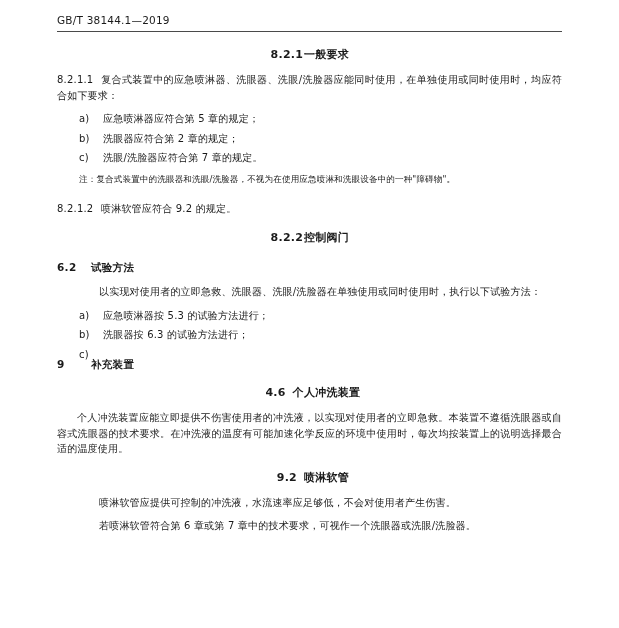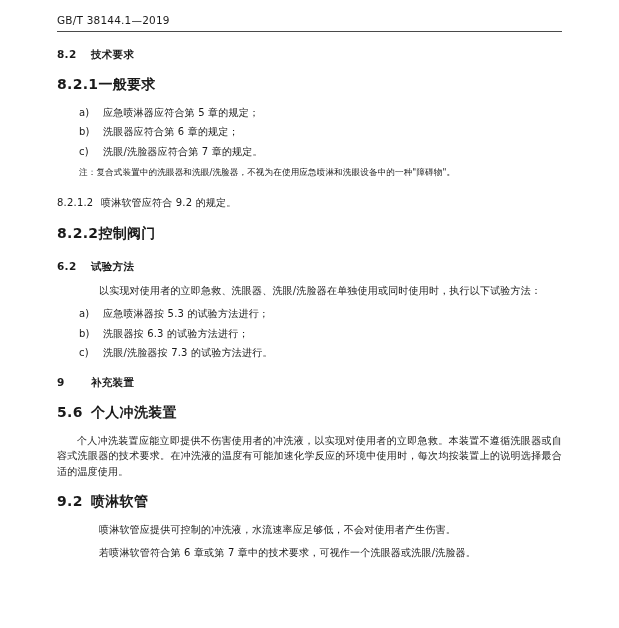--- a/index.html
+++ b/index.html
@@ -38,24 +38,25 @@
     font-size: 10px;
     line-height: 1.55;
   }
   .h2 {
     font-size: 10.5px;
     font-weight: bold;
     margin: 13px 0 9px 0;
     letter-spacing: 0.3px;
   }
   .h3 {
-    font-size: 14px;
+    font-size: 11px;
     font-weight: bold;
     margin: 12px 0 9px 0;
     letter-spacing: 0.3px;
+    text-align: center;
   }
   .h2 .num, .h3 .num {
     display: inline-block;
     min-width: 34px;
   }
   .para {
     margin: 8px 0;
     text-align: justify;
     text-justify: inter-ideograph;
     letter-spacing: 0.2px;
@@ -111,37 +112,37 @@
 </head>
 <body>
 
 <div class="page">
 
   <div class="header">GB/T 38144.1—2019</div>
   <hr class="rule">
 
   <div class="body-col">
 
-    <div class="h2">
-      <span class="num">8.2</span><span>技术要求</span>
-    </div>
 
     <div class="h3">
       <span class="num">8.2.1</span><span>一般要求</span>
     </div>
 
+    <div class="numpara">
+      <span class="num">8.2.1.1</span><span>复合式装置中的应急喷淋器、洗眼器、洗眼/洗脸器应能同时使用，在单独使用或同时使用时，均应符合如下要求：</span>
+    </div>
 
     <ul class="list">
       <li>
         <span class="lbl">a)</span>
         <span>应急喷淋器应符合第 5 章的规定；</span>
       </li>
       <li>
         <span class="lbl">b)</span>
-        <span>洗眼器应符合第 6 章的规定；</span>
+        <span>洗眼器应符合第 2 章的规定；</span>
       </li>
       <li>
         <span class="lbl">c)</span>
         <span>洗眼/洗脸器应符合第 7 章的规定。</span>
       </li>
     </ul>
 
     <div class="note">注：复合式装置中的洗眼器和洗眼/洗脸器，不视为在使用应急喷淋和洗眼设备中的一种"障碍物"。</div>
 
     <div class="numpara tight">
@@ -163,30 +164,29 @@
       <li>
         <span class="lbl">a)</span>
         <span>应急喷淋器按 5.3 的试验方法进行；</span>
       </li>
       <li>
         <span class="lbl">b)</span>
         <span>洗眼器按 6.3 的试验方法进行；</span>
       </li>
       <li>
         <span class="lbl">c)</span>
-        <span>洗眼/洗脸器按 7.3 的试验方法进行。</span>
       </li>
     </ul>
 
     <div class="h2">
       <span class="num">9</span><span>补充装置</span>
     </div>
 
     <div class="h3">
-      <span class="num">5.6</span><span>个人冲洗装置</span>
+      <span class="num">4.6</span><span>个人冲洗装置</span>
     </div>
 
     <div class="para indent">个人冲洗装置应能立即提供不伤害使用者的冲洗液，以实现对使用者的立即急救。本装置不遵循洗眼器或自容式洗眼器的技术要求。在冲洗液的温度有可能加速化学反应的环境中使用时，每次均按装置上的说明选择最合适的温度使用。</div>
 
     <div class="h3">
       <span class="num">9.2</span><span>喷淋软管</span>
     </div>
 
     <div class="blocktext indent2">喷淋软管应提供可控制的冲洗液，水流速率应足够低，不会对使用者产生伤害。</div>
     <div class="blocktext indent2">若喷淋软管符合第 6 章或第 7 章中的技术要求，可视作一个洗眼器或洗眼/洗脸器。</div>

